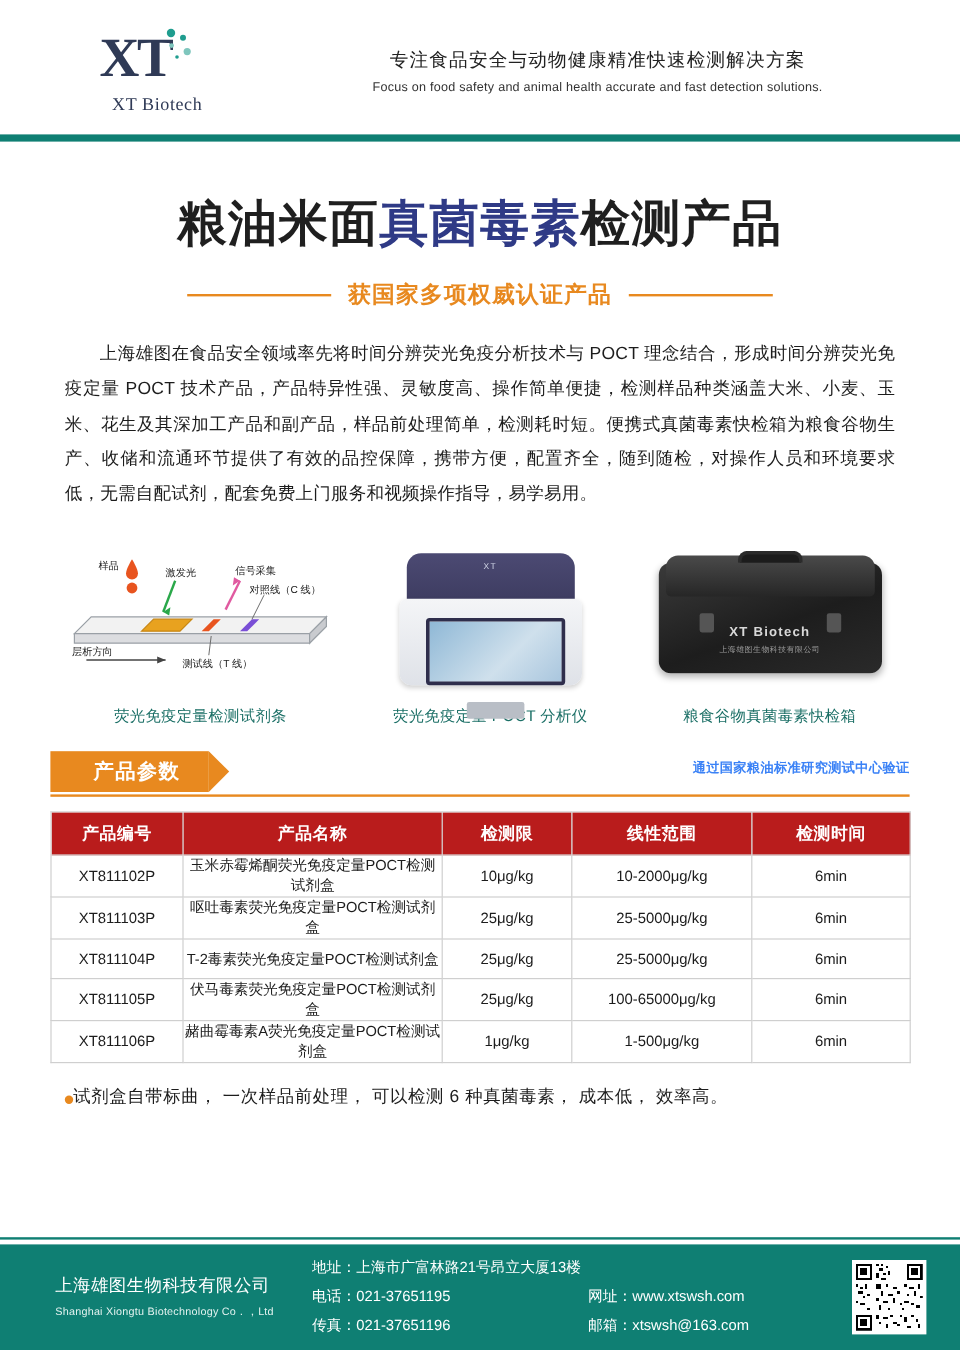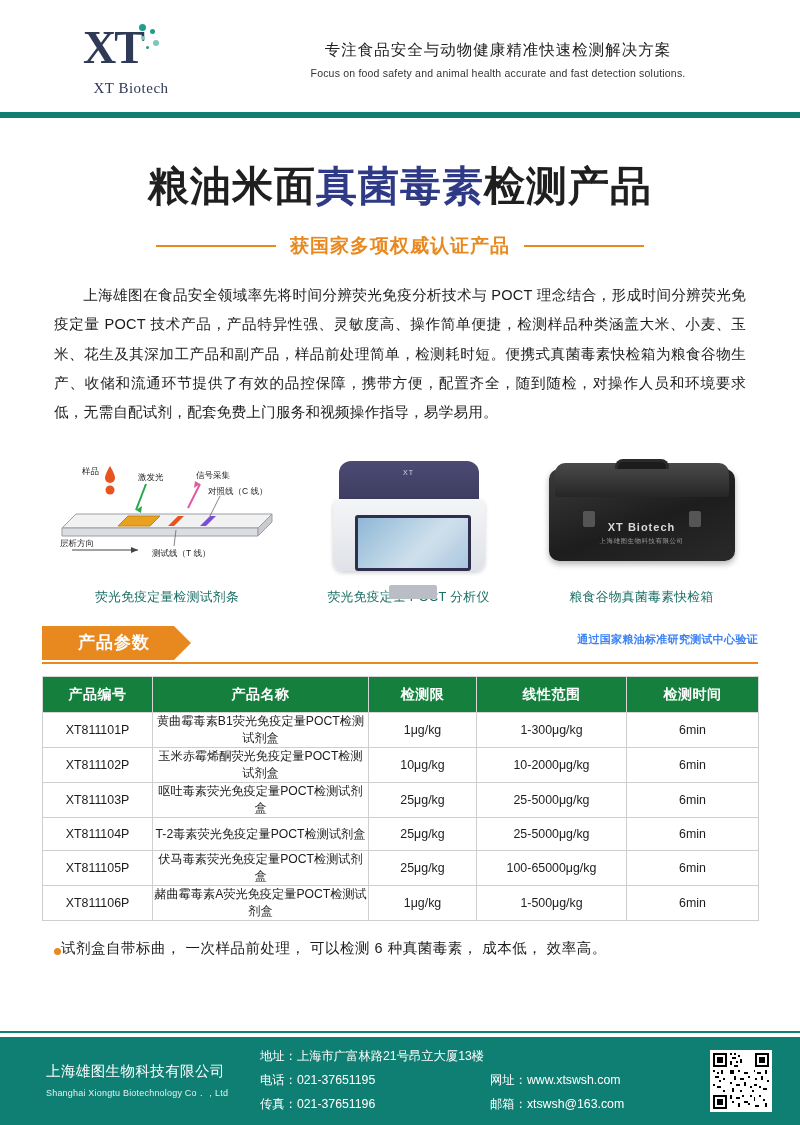--- a/index.html
+++ b/index.html
@@ -169,21 +169,21 @@
   .params-underline {
     position: absolute; left: 0; right: 0; bottom: -4px; height: 2px; background: #e8891f;
   }
 
   
   table.params {
     margin: 16px 42px 0 42px; width: 716px;
     border-collapse: collapse; table-layout: fixed;
   }
   table.params th {
-    background: #15803d; color: #fff; font-size: 14px; font-weight: bold;
+    background: #b91c1c; color: #fff; font-size: 14px; font-weight: bold;
     height: 36px; border: 1px solid #d7d7d7; letter-spacing: .5px;
   }
   table.params td {
     height: 33px; font-size: 12.4px; color: #1c1c1c; text-align: center;
     border: 1px solid #cfcfcf; background: #fff;
   }
   table.params td.name { text-align: center; font-size: 12.2px; }
   col.c1 { width: 110px; } col.c2 { width: 216px; }
   col.c3 { width: 108px; } col.c4 { width: 150px; } col.c5 { width: 132px; }
 
@@ -352,27 +352,20 @@
     <thead>
       <tr>
         <th>产品编号</th>
         <th>产品名称</th>
         <th>检测限</th>
         <th>线性范围</th>
         <th>检测时间</th>
       </tr>
     </thead>
     <tbody>
-      <tr>
-        <td>XT811101P</td>
-        <td class="name">黄曲霉毒素B1荧光免疫定量POCT检测试剂盒</td>
-        <td>1μg/kg</td>
-        <td>1-300μg/kg</td>
-        <td>6min</td>
-      </tr>
       <tr>
         <td>XT811102P</td>
         <td class="name">玉米赤霉烯酮荧光免疫定量POCT检测试剂盒</td>
         <td>10μg/kg</td>
         <td>10-2000μg/kg</td>
         <td>6min</td>
       </tr>
       <tr>
         <td>XT811103P</td>
         <td class="name">呕吐毒素荧光免疫定量POCT检测试剂盒</td>

